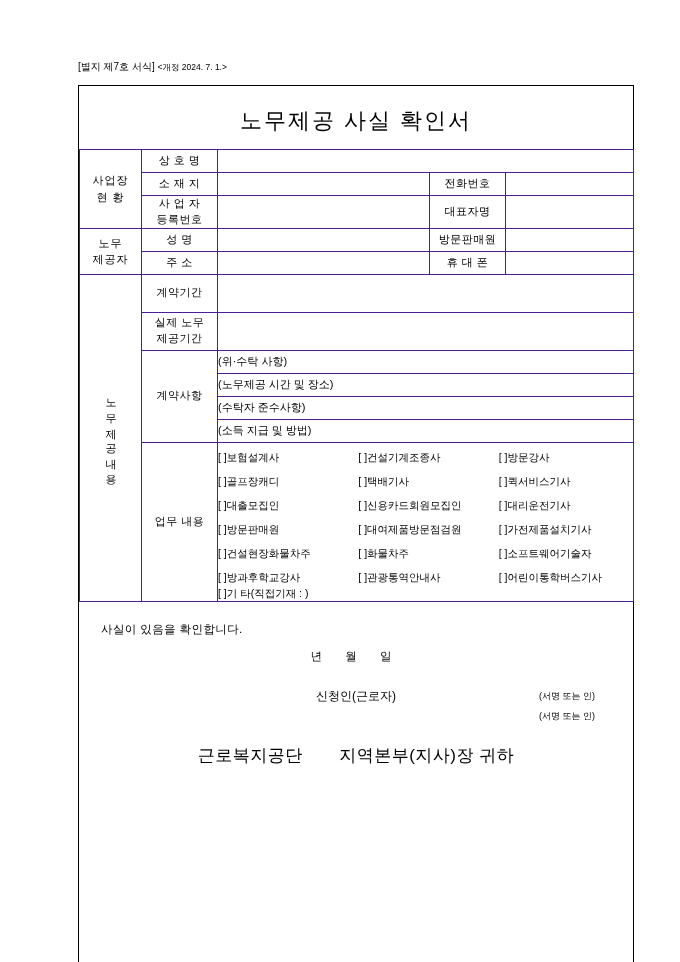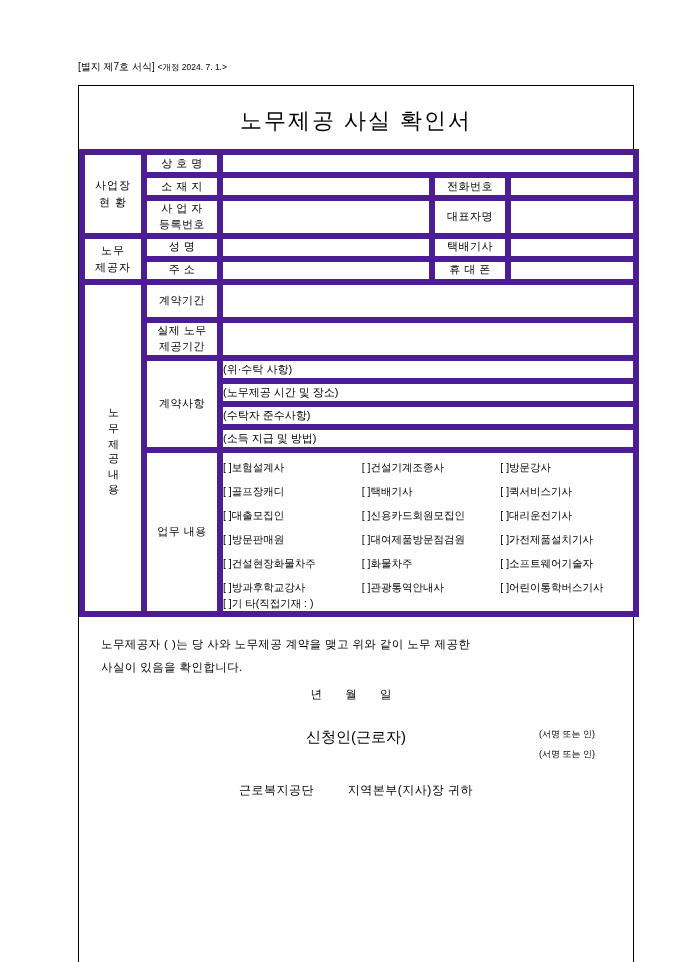--- a/index.html
+++ b/index.html
@@ -50,21 +50,21 @@
     padding-bottom: 13px;
     font-weight: normal;
     margin: 0;
   }
   table.main {
     border-collapse: collapse;
     width: 100%;
     table-layout: fixed;
   }
   table.main td {
-    border: 6px solid #4c1d95;
+    border: 1px solid #4c1d95;
     font-size: 11px;
     padding: 0;
     vertical-align: middle;
     height: 23px;
     box-sizing: border-box;
   }
   .lbl {
     text-align: center;
     font-size: 11px;
     line-height: 1.45;
@@ -126,36 +126,36 @@
     font-size: 11.5px;
     letter-spacing: 10px;
     margin-top: 8px;
   }
   .signblock {
     margin-top: 22px;
     position: relative;
     height: 44px;
   }
   .sign-row {
-    font-size: 15px;
+    font-size: 12px;
     text-align: center;
     line-height: 1.75;
   }
   .sign-right {
     position: absolute;
     right: 38px;
     top: 0;
     font-size: 9px;
     line-height: 2.25;
     text-align: right;
     margin-left: 6px;
   }
   .footer-line {
     text-align: center;
-    font-size: 12px;
+    font-size: 17px;
     margin-top: 14px;
     letter-spacing: 0.5px;
   }
   .footer-line .gap { display: inline-block; width: 26px; }
 </style>
 </head>
 <body>
 
 <div class="page">
 
@@ -202,21 +202,21 @@
           <td class="blank cellpad"></td>
         </tr>
 
         <tr>
           <td rowspan="2" class="lbl-v">
             <div>노무</div>
             <div>제공자</div>
           </td>
           <td class="lbl">성    명</td>
           <td class="blank cellpad"></td>
-          <td class="lbl">택배기사</td>
+          <td class="lbl">방문판매원</td>
           <td class="blank cellpad"></td>
         </tr>
         <tr>
           <td class="lbl">주    소</td>
           <td class="blank cellpad"></td>
           <td class="lbl">휴 대 폰</td>
           <td class="blank cellpad"></td>
         </tr>
 
         <tr>
@@ -279,21 +279,20 @@
               <div class="duty-item">[  ]관광통역안내사</div>
               <div class="duty-item">[  ]어린이통학버스기사</div>
             </div>
             <div class="duty-etc">[  ]기 타(직접기재 :                                            )</div>
           </td>
         </tr>
       </tbody>
     </table>
 
     <div class="statement">
-      <span>노무제공자 (                )는 당 사와 노무제공 계약을 맺고 위와 같이 노무 제공한</span>
       <span class="line2">사실이 있음을 확인합니다.</span>
     </div>
 
     <div class="datebar">년      월      일</div>
 
     <div class="signblock">
       <div class="sign-row">
         <span>신청인(근로자)</span>
       </div>
       <div class="sign-right">

